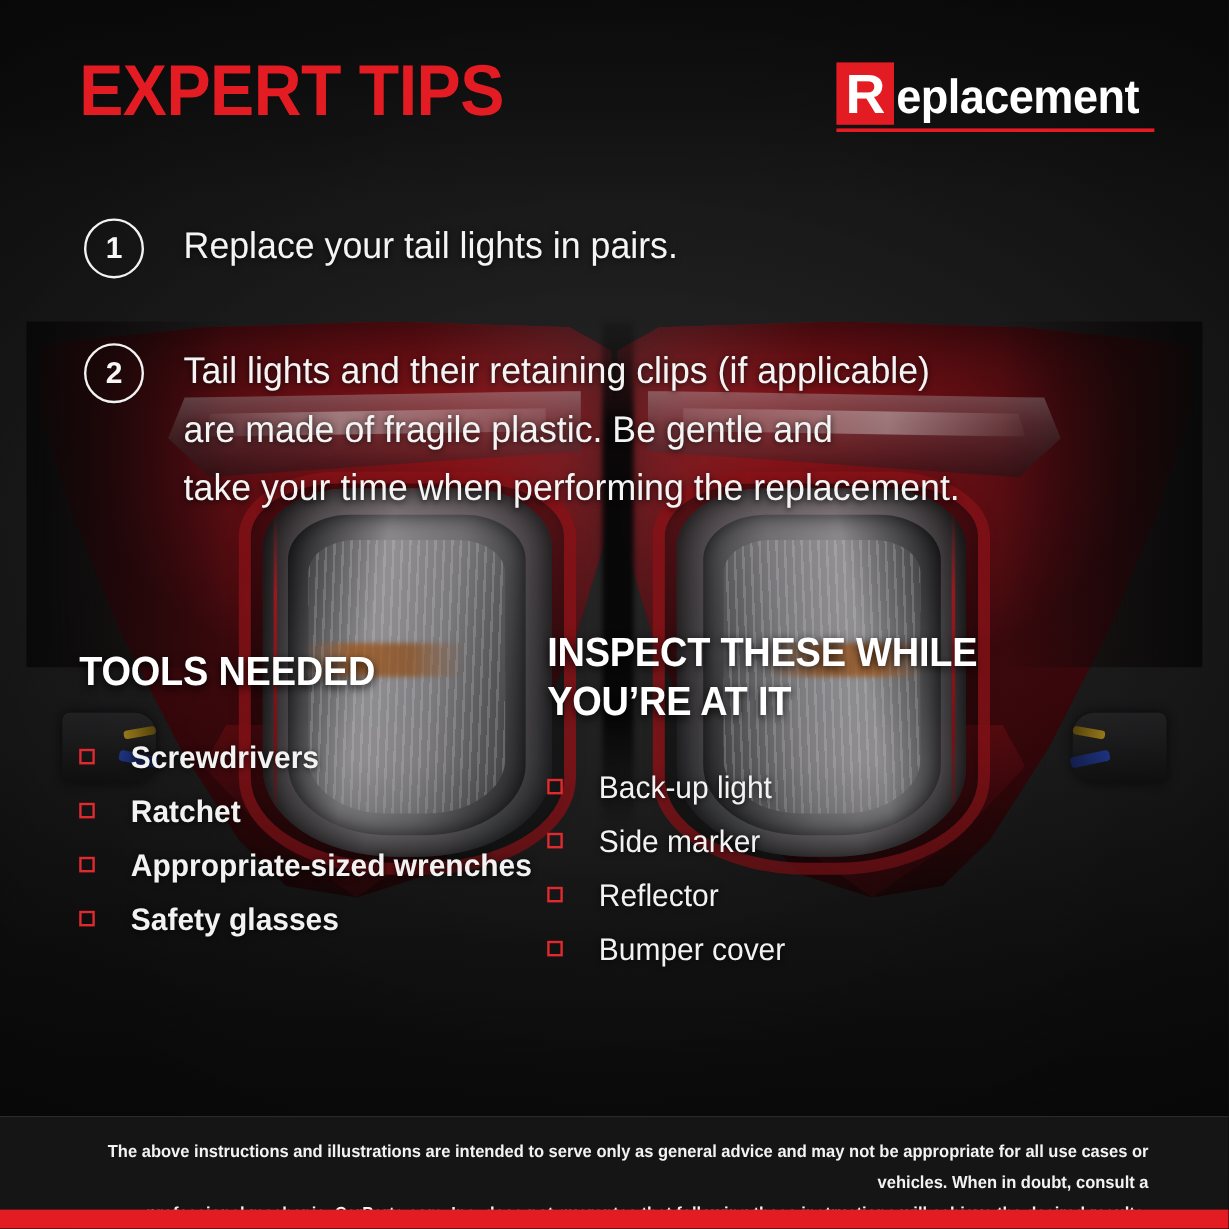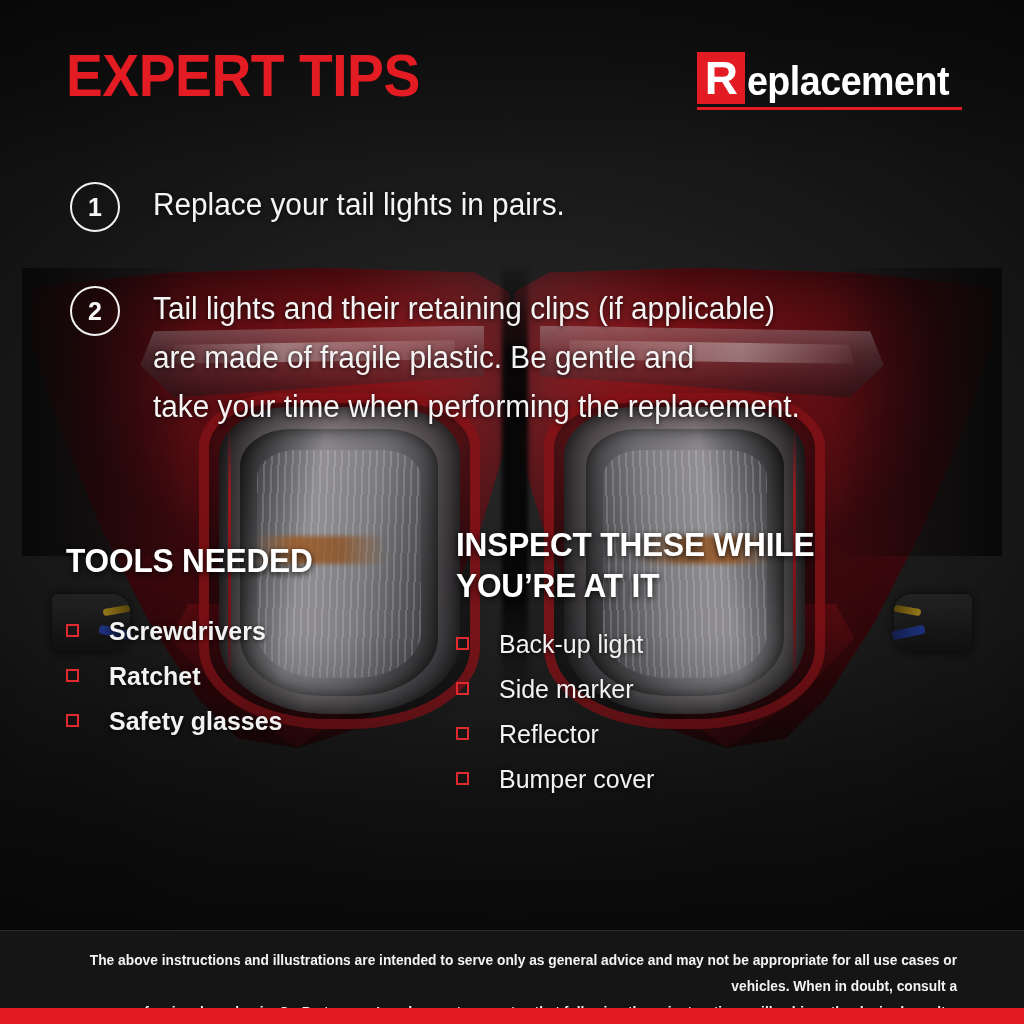--- a/index.html
+++ b/index.html
@@ -232,21 +232,21 @@
   .col-head{
     color:#ffffff;
     font-size:34px;line-height:41px;
     font-weight:bold;letter-spacing:-.2px;
     font-family:"Liberation Sans Narrow","Liberation Sans",sans-serif;
     transform:scaleX(.93);transform-origin:left top;
     text-shadow:0 2px 7px rgba(0,0,0,.85);
     white-space:pre-line;
   }
   .col-tools .col-list{margin-top:27px;font-weight:bold;}
-  .col-inspect .col-list{margin-top:15px;}
+  .col-inspect .col-list{margin-top:27px;}
   .li{
     display:flex;align-items:center;
     height:45px;
   }
   .li-box{
     width:13px;height:13px;flex:0 0 13px;
     border:2px solid #e02a2f;background:transparent;
     margin-right:30px;
   }
   .li-text{
@@ -359,20 +359,24 @@
         <div class="li">
           <span class="li-box"></span>
           <span class="li-text">Screwdrivers</span>
         </div>
         <div class="li">
           <span class="li-box"></span>
           <span class="li-text">Ratchet</span>
         </div>
         <div class="li">
           <span class="li-box"></span>
+          <span class="li-text">Appropriate-sized wrenches</span>
+        </div>
+        <div class="li">
+          <span class="li-box"></span>
           <span class="li-text">Safety glasses</span>
         </div>
       </div>
     </div>
 
     <div class="col col-inspect">
       <div class="col-head">INSPECT THESE WHILE
 YOU’RE AT IT</div>
       <div class="col-list">
         <div class="li">

